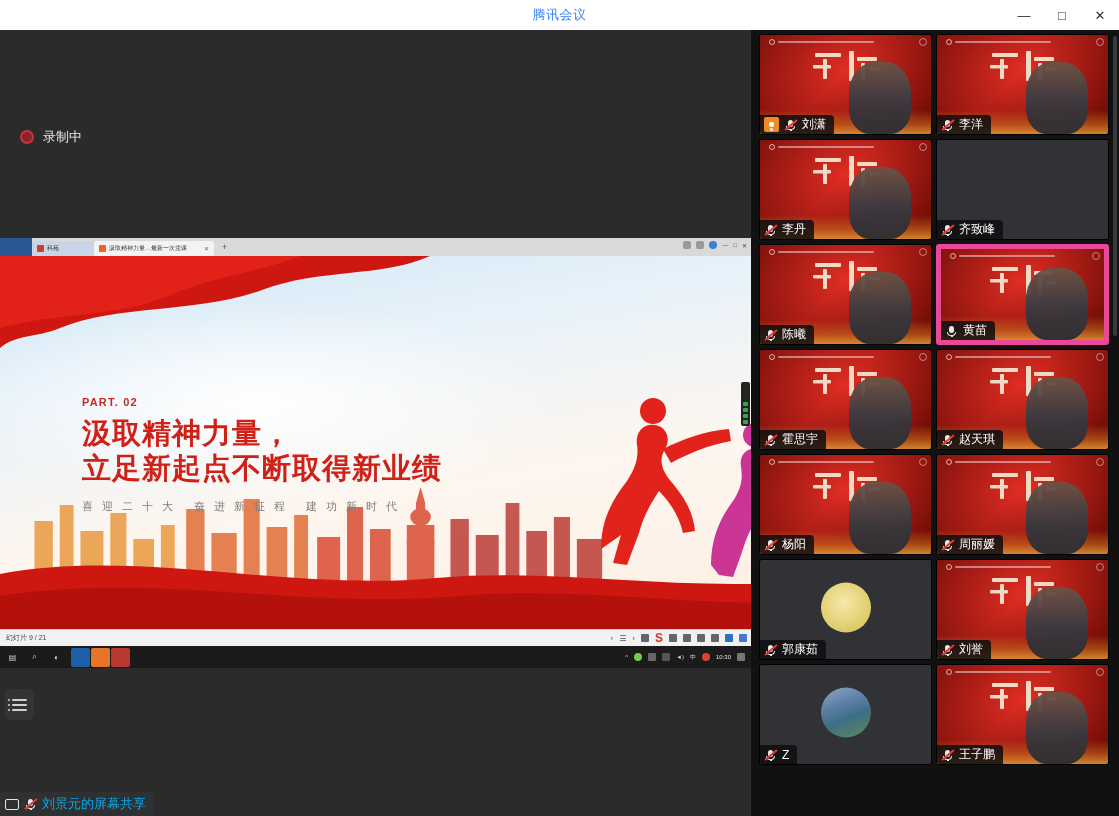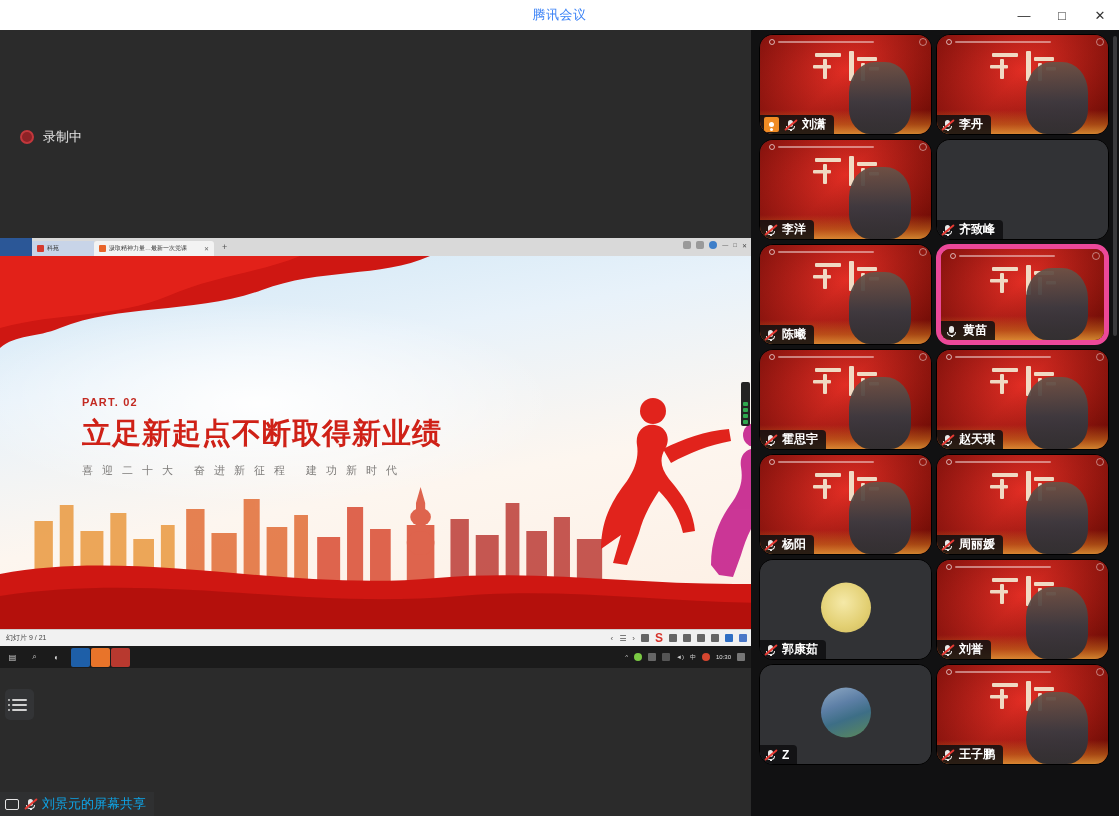--- a/index.html
+++ b/index.html
@@ -104,22 +104,22 @@
   
   .sharebanner { position:absolute; left:0; bottom:0; height:24px; background:#2f3031;
     display:flex; align-items:center; gap:5px; padding:0 8px 0 5px; }
   .sb-screen { width:14px; height:11px; border:1.5px solid #e6e6e6; border-radius:2px; }
   .sb-name { font-size:13px; color:#0ea5e9; }
 
   
   .rail { position:absolute; left:751px; top:0; width:368px; height:786px;
     background:#111112; padding:4px 10px 4px 8px; overflow:hidden; }
   .grid { display:flex; flex-wrap:wrap; gap:4px 4px; }
-  .tile { width:173px; height:101px; position:relative; border-radius:14px;
-    overflow:hidden; background:#2a2a2c; border:1px solid #000;font-weight:bold; }
+  .tile { width:173px; height:101px; position:relative; border-radius:3px;
+    overflow:hidden; background:#2a2a2c; border:1px solid #000; }
   .tile.speaking { border:5px solid #ec4899; }
   .tile .bg { position:absolute; inset:0; }
   .bg-red { background:linear-gradient(135deg,#c41a12 0%,#e02218 45%,#a81208 100%); }
   .bg-dark { background:#313235; }
   .vig { position:absolute; inset:0;
     background:radial-gradient(ellipse at 50% 35%,rgba(255,255,255,.05),rgba(0,0,0,.35) 85%); }
   .crowd { position:absolute; left:0; bottom:0; width:100%; height:24px;
     background:linear-gradient(180deg,rgba(160,20,10,0) 0%,rgba(210,120,30,.55) 60%,rgba(240,170,60,.75) 100%); }
   .bnrtxt { position:absolute; left:9px; top:4px; right:16px; height:6px;
     display:flex; align-items:center; gap:3px; }
@@ -260,20 +260,21 @@
           </g>
         </svg>
 
         <svg class="redwave" viewBox="0 0 751 95" preserveAspectRatio="none">
           <path d="M0,40 C120,14 250,58 380,44 C500,32 620,66 751,40 L751,95 L0,95 Z" fill="#cf1712"></path>
           <path d="M0,62 C140,38 260,76 400,62 C520,50 640,82 751,62 L751,95 L0,95 Z" fill="#b00f0c" opacity=".9"></path>
         </svg>
 
         <div class="slide-txt">
           <div class="part">PART. 02</div>
+          <div class="headline">汲取精神力量，</div>
           <div class="headline">立足新起点不断取得新业绩</div>
           <div class="subline">喜迎二十大   奋进新征程   建功新时代</div>
         </div>
       </div>
 
       <div class="slidebar">
         <span class="pageno">幻灯片 9 / 21</span>
         <span class="sb-right">
           <span class="nav">‹</span>
           <span class="nav">☰</span>
@@ -394,52 +395,52 @@
             </g>
           </svg>
           <div class="person" style="left: 52%; bottom: 0px; width: 62px; height: 72px; background: linear-gradient(rgb(107, 82, 70) 0%, rgb(58, 58, 64) 55%, rgb(43, 43, 49) 100%); opacity: 0.95;"></div>
           <div class="namebar">
             <span class="mic muted">
               <span class="body"></span>
               <span class="arc"></span>
               <span class="stem"></span>
               <span class="slash"></span>
             </span>
+            <span class="pname">李洋</span>
+          </div>
+        </div>
+        <div class="tile">
+          <div class="bg bg-red"></div>
+          <div class="vig"></div>
+          <div class="crowd"></div>
+          <div class="bnrtxt">
+            <span class="seal"></span>
+            <span class="seal-line"></span>
+          </div>
+          <div class="corner"></div>
+          <svg class="slogan" viewBox="0 0 74 40">
+            <g fill="#f4ead2" opacity=".92">
+              <rect x="6" y="6" width="26" height="4" rx="1"></rect>
+              <rect x="14" y="12" width="4" height="20" rx="1"></rect>
+              <rect x="4" y="18" width="18" height="3.5" rx="1"></rect>
+              <rect x="40" y="4" width="5" height="30" rx="1"></rect>
+              <rect x="48" y="10" width="20" height="4" rx="1"></rect>
+              <rect x="52" y="16" width="4" height="18" rx="1"></rect>
+              <rect x="60" y="20" width="10" height="3.5" rx="1"></rect>
+            </g>
+          </svg>
+          <div class="person" style="left: 52%; bottom: 0px; width: 62px; height: 72px; background: linear-gradient(rgb(107, 82, 70) 0%, rgb(58, 58, 64) 55%, rgb(43, 43, 49) 100%); opacity: 0.95;"></div>
+          <div class="namebar">
+            <span class="mic muted">
+              <span class="body"></span>
+              <span class="arc"></span>
+              <span class="stem"></span>
+              <span class="slash"></span>
+            </span>
             <span class="pname">李丹</span>
-          </div>
-        </div>
-        <div class="tile">
-          <div class="bg bg-red"></div>
-          <div class="vig"></div>
-          <div class="crowd"></div>
-          <div class="bnrtxt">
-            <span class="seal"></span>
-            <span class="seal-line"></span>
-          </div>
-          <div class="corner"></div>
-          <svg class="slogan" viewBox="0 0 74 40">
-            <g fill="#f4ead2" opacity=".92">
-              <rect x="6" y="6" width="26" height="4" rx="1"></rect>
-              <rect x="14" y="12" width="4" height="20" rx="1"></rect>
-              <rect x="4" y="18" width="18" height="3.5" rx="1"></rect>
-              <rect x="40" y="4" width="5" height="30" rx="1"></rect>
-              <rect x="48" y="10" width="20" height="4" rx="1"></rect>
-              <rect x="52" y="16" width="4" height="18" rx="1"></rect>
-              <rect x="60" y="20" width="10" height="3.5" rx="1"></rect>
-            </g>
-          </svg>
-          <div class="person" style="left: 52%; bottom: 0px; width: 62px; height: 72px; background: linear-gradient(rgb(107, 82, 70) 0%, rgb(58, 58, 64) 55%, rgb(43, 43, 49) 100%); opacity: 0.95;"></div>
-          <div class="namebar">
-            <span class="mic muted">
-              <span class="body"></span>
-              <span class="arc"></span>
-              <span class="stem"></span>
-              <span class="slash"></span>
-            </span>
-            <span class="pname">李洋</span>
           </div>
         </div>
         <div class="tile">
           <div class="bg bg-dark"></div>
           <div class="namebar">
             <span class="mic muted">
               <span class="body"></span>
               <span class="arc"></span>
               <span class="stem"></span>
               <span class="slash"></span>

